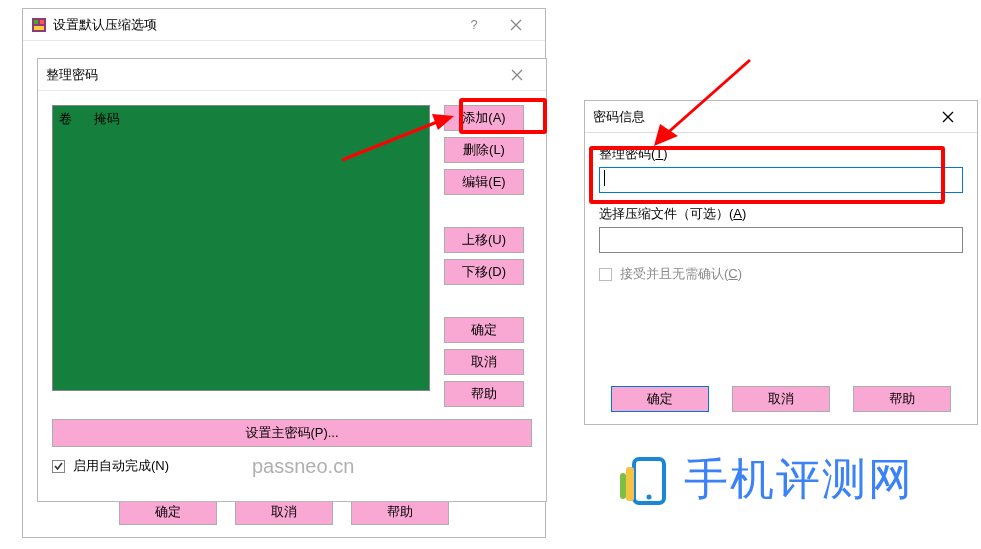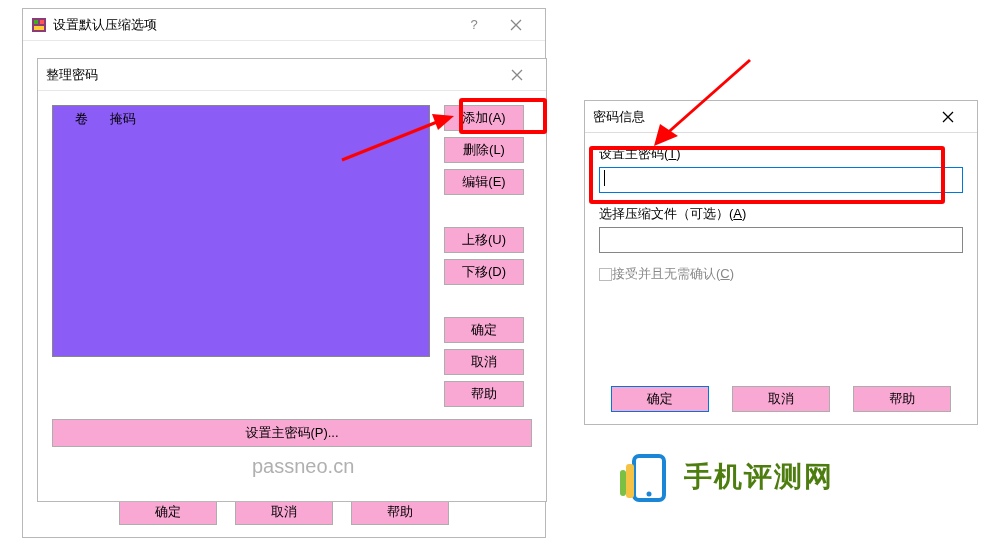--- a/index.html
+++ b/index.html
@@ -8,32 +8,32 @@
 .tbar{height:32px;display:flex;align-items:center;padding:0 8px;background:#fff;border-bottom:1px solid #e8e8e8}
 .tbar .ttl{flex:1;color:#000000}
 .tbar .ctl{width:42px;height:100%;display:flex;align-items:center;justify-content:center;color:#888;cursor:default}
 .btn{background:#f9a8d4;border:1px solid #adadad;height:26px;display:flex;align-items:center;justify-content:center;padding:0 8px;cursor:default}
 .sidebtn{width:80px;height:26px;margin-bottom:6px}
 .bigbtn{width:98px;height:26px}
 .icon svg{display:block}
 #w1{left:22px;top:8px;width:524px;height:530px}
 #w2{left:37px;top:58px;width:510px;height:444px}
 #w3{left:584px;top:100px;width:394px;height:325px}
-.listbox{border:1px solid #868686;background:#8b5cf6;height:252px;padding:4px 22px}
+.listbox{border:1px solid #868686;background:#15803d;height:286px;padding:4px 6px}
 .colhdr span{margin-right:18px;color:#000}
 .frm{margin:12px 14px}
 .lbl{margin-bottom:4px;color:#000}
 .fld{width:100%;height:26px;border:1px solid #868686;background:#fff;padding:2px 4px}
-.chk{display:flex;align-items:center;gap:0}
+.chk{display:flex;align-items:center;gap:8px}
 .chkbox{width:13px;height:13px;border:1px solid #868686;background:#fff;display:inline-flex;align-items:center;justify-content:center}
 .red{border:4px solid #f00;position:absolute;pointer-events:none}
 .arrow{position:absolute;pointer-events:none}
 .ul{text-decoration:underline}
 .brandlogo{position:absolute;left:618px;top:450px;display:flex;align-items:center;gap:12px}
-.brandtxt{font-size:28px;font-weight:700;color:#4d7c0f;letter-spacing:2px}
+.brandtxt{font-size:44px;font-weight:400;color:#3b82f6;letter-spacing:2px}
 .water{position:absolute;left:252px;top:455px;color:#b0b0b0;font-size:20px}
 </style>
 </head>
 <body>
 
 <div id="w1" class="win">
   <div class="tbar">
     <span class="icon">
       <svg width="16" height="16">
           <rect x="1" y="1" width="14" height="14" fill="#8b3a7a"></rect>
@@ -108,33 +108,41 @@
       <div class="btn sidebtn">
           <span>帮助</span>
         </div>
     </div>
   </div>
   <div style="padding:6px 14px">
     <div class="btn" style="width:100%;height:28px">
         <span>设置主密码(P)...</span>
       </div>
   </div>
+  <div style="padding:4px 14px 10px 14px" class="chk">
+    <span class="chkbox">
+      <svg width="11" height="11">
+          <path d="M2 5 L4.5 8 L9 2" stroke="#333" stroke-width="1.6" fill="none"></path>
+        </svg>
+    </span>
+    <span>启用自动完成(N)</span>
+  </div>
 </div>
 
 <div id="w3" class="win">
   <div class="tbar" style="border-bottom:1px solid #ddd">
     <span class="ttl" style="color:#000">密码信息</span>
     <div class="ctl" style="color:#000">
       <svg width="12" height="12">
           <path d="M1 1 L11 11 M11 1 L1 11" stroke="#000" stroke-width="1.3"></path>
         </svg>
     </div>
   </div>
   <div class="frm">
-    <div class="lbl"><span>设置主密码(</span><span class="ul">T</span><span>)</span></div>
+    <div class="lbl"><span>整理密码(</span><span class="ul">T</span><span>)</span></div>
     <div class="fld" style="border:1px solid #0078d7"><span style="border-left:1px solid #000;height:16px;display:inline-block"></span></div>
   </div>
   <div class="frm">
     <div class="lbl"><span>选择压缩文件（可选）(</span><span class="ul">A</span><span>)</span></div>
     <div class="fld"></div>
   </div>
   <div class="frm chk" style="color:#888">
     <span class="chkbox" style="border-color:#bbb"></span>
     <span><span>接受并且无需确认(</span><span class="ul">C</span><span>)</span></span>
   </div>

